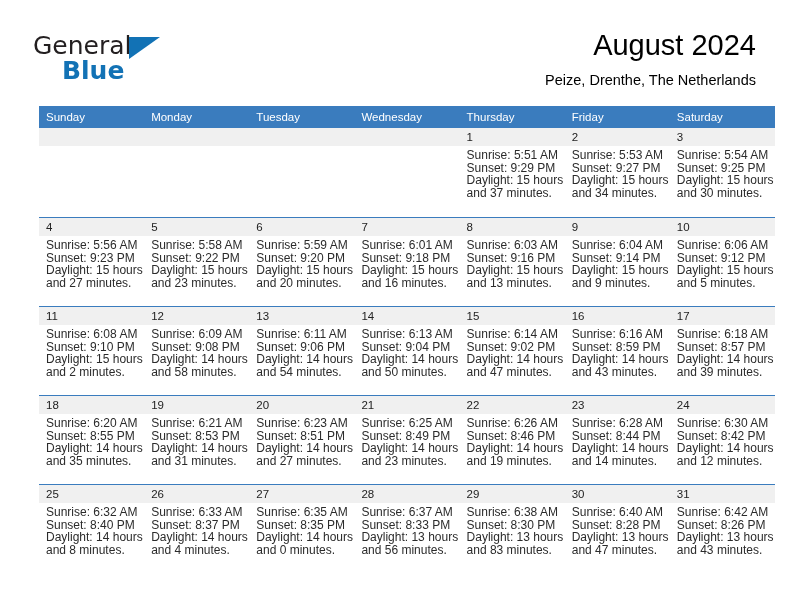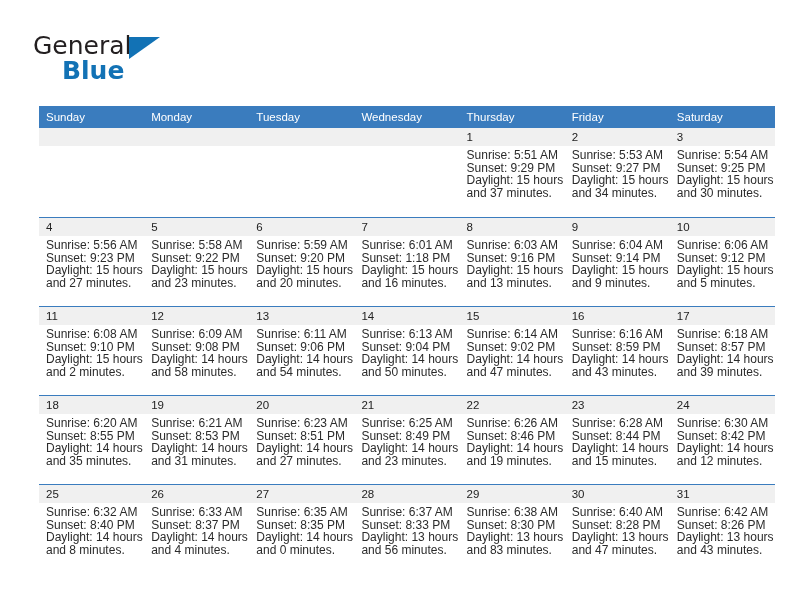--- a/index.html
+++ b/index.html
@@ -149,20 +149,24 @@
 <div class="page">
 
   <div class="top">
 
     <div class="brand">
       <span class="brand-general">General</span>
       <span class="brand-tri"></span>
       <span class="brand-blue">Blue</span>
     </div>
 
+    <div class="title-block">
+      <div class="cal-title">August 2024</div>
+      <div class="cal-sub">Peize, Drenthe, The Netherlands</div>
+    </div>
 
   </div>
 
   <table class="cal">
     <thead>
       <tr>
         <th>Sunday</th>
         <th>Monday</th>
         <th>Tuesday</th>
         <th>Wednesday</th>
@@ -259,21 +263,21 @@
                 <div>Daylight: 15 hours</div>
                 <div>and 20 minutes.</div>
               </div>
             </div>
           </td>
           <td>
             <div class="cell">
               <div class="daynum-band">7</div>
               <div class="info">
                 <div>Sunrise: 6:01 AM</div>
-                <div>Sunset: 1:18 PM</div>
+                <div>Sunset: 9:18 PM</div>
                 <div>Daylight: 15 hours</div>
                 <div>and 16 minutes.</div>
               </div>
             </div>
           </td>
           <td>
             <div class="cell">
               <div class="daynum-band">8</div>
               <div class="info">
                 <div>Sunrise: 6:03 AM</div>
@@ -441,21 +445,21 @@
               </div>
             </div>
           </td>
           <td>
             <div class="cell">
               <div class="daynum-band">23</div>
               <div class="info">
                 <div>Sunrise: 6:28 AM</div>
                 <div>Sunset: 8:44 PM</div>
                 <div>Daylight: 14 hours</div>
-                <div>and 15 minutes.</div>
+                <div>and 14 minutes.</div>
               </div>
             </div>
           </td>
           <td>
             <div class="cell">
               <div class="daynum-band">24</div>
               <div class="info">
                 <div>Sunrise: 6:30 AM</div>
                 <div>Sunset: 8:42 PM</div>
                 <div>Daylight: 14 hours</div>

